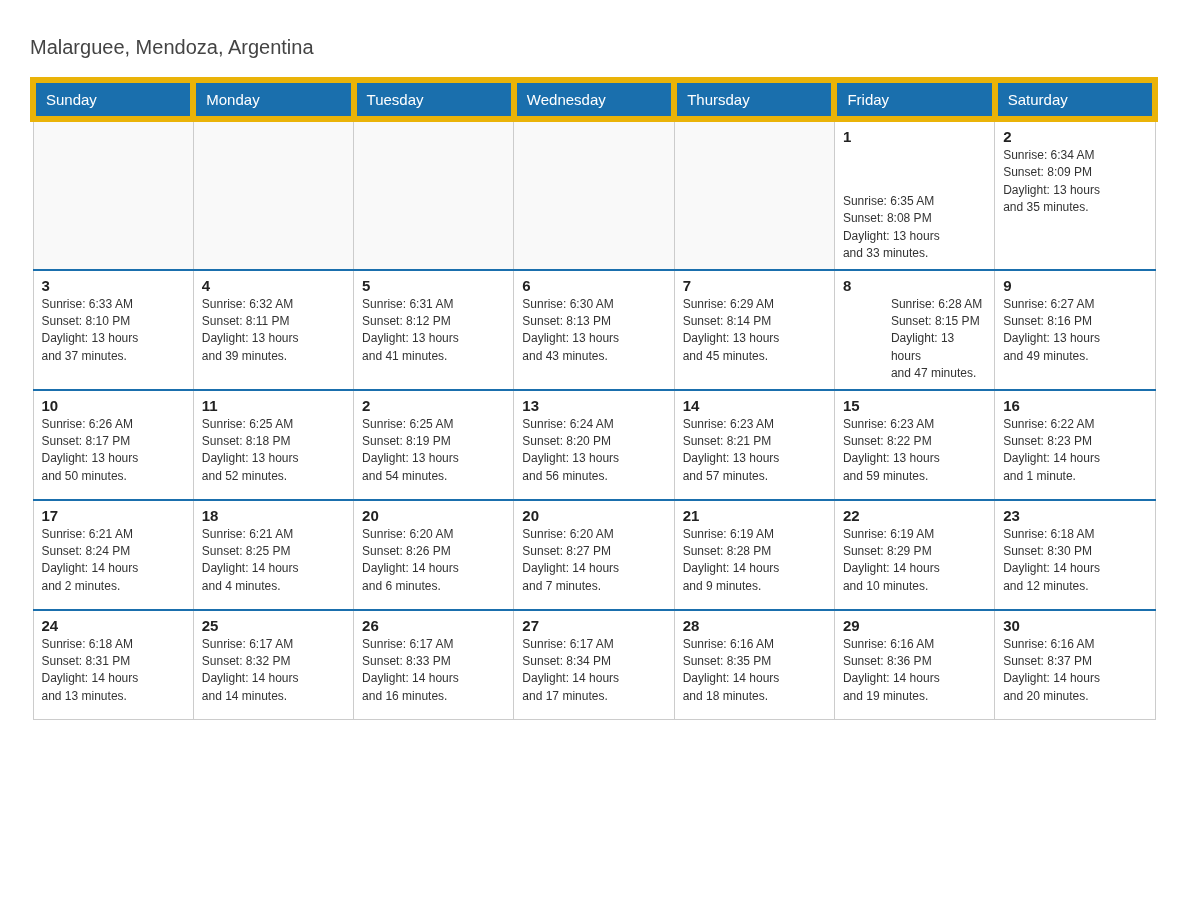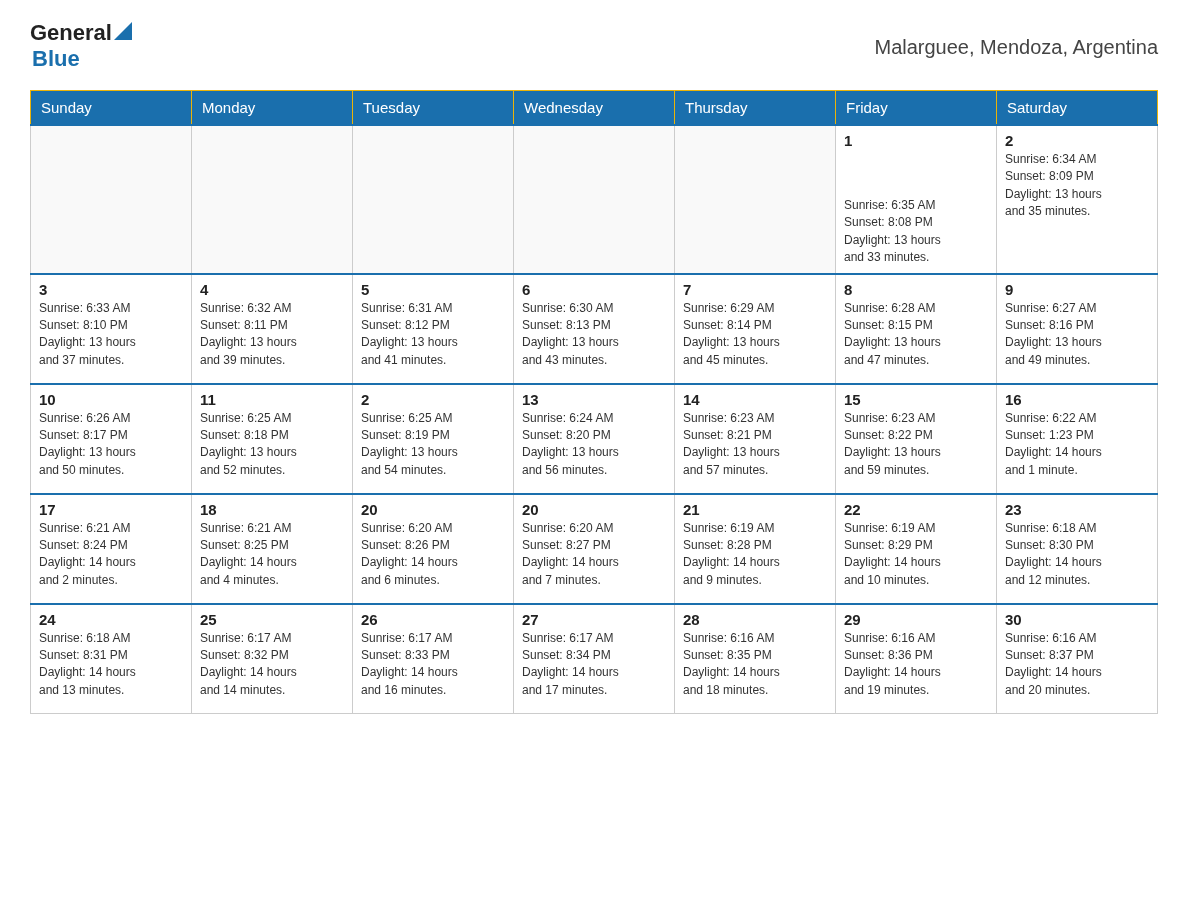--- a/index.html
+++ b/index.html
@@ -58,21 +58,21 @@
       width: 100%;
       border-collapse: collapse;
       table-layout: fixed;
     }
     .calendar-table thead tr th {
       background-color: #1a6fad;
       color: #fff;
       font-size: 15px;
       font-weight: normal;
       padding: 8px 10px;
-      border: 1px solid #eab308;
+      border: 6px solid #eab308;
       text-align: left;
     }
     .calendar-table tbody tr td {
       border: 1px solid #ccc;
       border-top: 2px solid #1a6fad;
       vertical-align: top;
       padding: 6px 8px;
       font-size: 12.5px;
       color: #222;
       height: 110px;
@@ -90,31 +90,20 @@
       line-height: 1.45;
     }
     .empty-cell {
       background: #f9f9f9;
     }
   </style>
 </head>
 <body>
 
 <div class="header-section">
-  <div class="logo">
-    <div class="logo-line">
-      <div class="logo-top-row">
-        <span class="logo-text-general">General</span>
-        <svg width="18" height="18" viewBox="0 0 18 18" style="margin-left:2px;vertical-align:middle;position:relative;top:-2px;">
-          <polygon points="0,18 18,18 18,0" fill="#1a6fad"></polygon>
-        </svg>
-      </div>
-      <span class="logo-text-blue" style="margin-left:2px;">Blue</span>
-    </div>
-  </div>
   <div class="title-section">
     <div class="calendar-subtitle">Malarguee, Mendoza, Argentina</div>
   </div>
 </div>
 
 <table class="calendar-table">
   <thead>
     <tr id="weekday-header">
     <th>Sunday</th>
         <th>Monday</th>
@@ -178,21 +167,21 @@
         </td>
         <td>
           <span class="day-number">7</span>
           <div class="day-info" style="white-space: pre-line;">Sunrise: 6:29 AM
 Sunset: 8:14 PM
 Daylight: 13 hours
 and 45 minutes.</div>
         </td>
         <td>
           <span class="day-number">8</span>
-          <div class="day-info" style="white-space: pre-line;">Sunrise: 6:28 AM
+          <div class="day-info" style="white-space: pre-line; margin-left: 48px;">Sunrise: 6:28 AM
 Sunset: 8:15 PM
 Daylight: 13 hours
 and 47 minutes.</div>
         </td>
         <td>
           <span class="day-number">9</span>
           <div class="day-info" style="white-space: pre-line;">Sunrise: 6:27 AM
 Sunset: 8:16 PM
 Daylight: 13 hours
 and 49 minutes.</div>
@@ -237,21 +226,21 @@
         <td>
           <span class="day-number">15</span>
           <div class="day-info" style="white-space: pre-line;">Sunrise: 6:23 AM
 Sunset: 8:22 PM
 Daylight: 13 hours
 and 59 minutes.</div>
         </td>
         <td>
           <span class="day-number">16</span>
           <div class="day-info" style="white-space: pre-line;">Sunrise: 6:22 AM
-Sunset: 1:23 PM
+Sunset: 8:23 PM
 Daylight: 14 hours
 and 1 minute.</div>
         </td>
       </tr>
       <tr>
         <td>
           <span class="day-number">17</span>
           <div class="day-info" style="white-space: pre-line;">Sunrise: 6:21 AM
 Sunset: 8:24 PM
 Daylight: 14 hours

